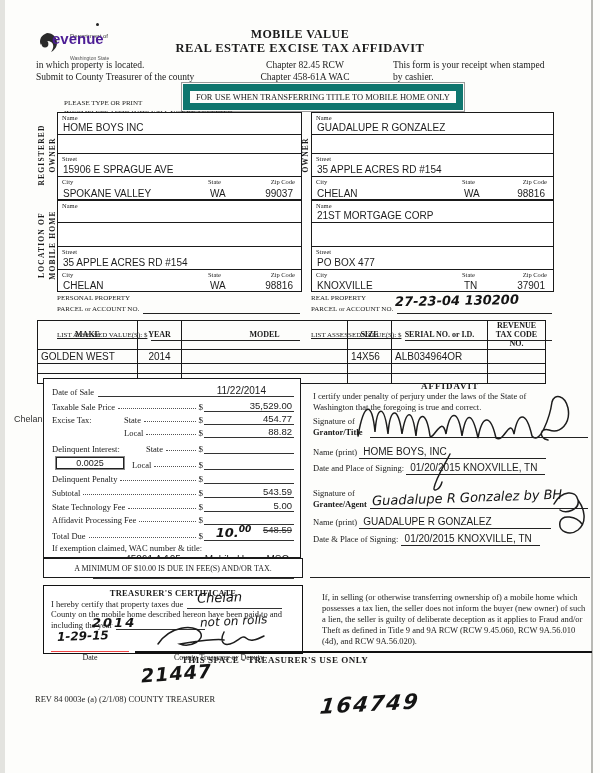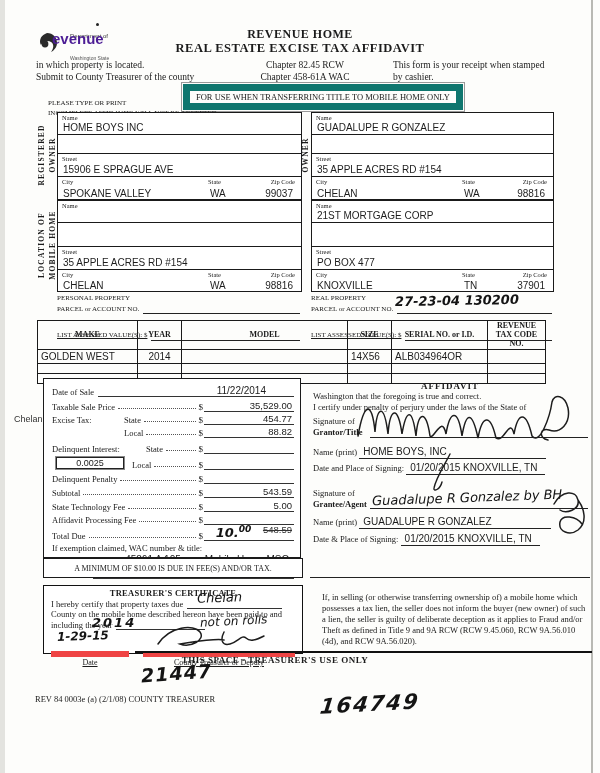--- a/index.html
+++ b/index.html
@@ -15,21 +15,21 @@
   .logo .dept{position:absolute;left:34px;top:3px;font:6px "Liberation Sans",sans-serif;color:#333;}
   .logo .rev{position:absolute;left:16px;top:0;font:bold 15px "Liberation Sans",sans-serif;letter-spacing:0;color:#4c1d95;text-align:center;}
   .logo .st{position:absolute;left:34px;top:25px;font:5px "Liberation Sans",sans-serif;color:#555;}
   .title1{position:absolute;left:0;top:27px;width:600px;text-align:center;font:bold 12px "Liberation Serif",serif;letter-spacing:.5px;}
   .title2{position:absolute;left:0;top:41px;width:600px;text-align:center;font:bold 12.5px "Liberation Serif",serif;letter-spacing:.5px;}
   .subnote{position:absolute;left:36px;top:60px;font:9.5px "Liberation Serif",serif;line-height:1.25;}
   .chapters{position:absolute;left:230px;top:60px;width:150px;text-align:center;font:9.5px "Liberation Serif",serif;line-height:1.25;}
   .receipt{position:absolute;left:393px;top:60px;font:9.5px "Liberation Serif",serif;line-height:1.25;}
   .usebox{position:absolute;left:183px;top:84px;border:7px solid #0f766e;outline:1px solid #999;outline-offset:1px;
           padding:1px 6px;font:8.5px "Liberation Serif",serif;}
-  .typed-note{position:absolute;left:48px;top:98px;font:7px "Liberation Serif",serif;line-height:1.45;}
+  .typed-note{position:absolute;left:64px;top:98px;font:7px "Liberation Serif",serif;line-height:1.45;}
   
   .vwrap{position:absolute;}
   .vtext{position:absolute;left:50%;top:50%;transform:translate(-50%,-50%) rotate(-90deg);
          font:bold 7.5px "Liberation Serif",serif;letter-spacing:1.2px;white-space:pre-line;
          text-align:center;line-height:1.5;width:max-content;}
   
   .obox{position:absolute;border:1px solid #1a1a1a;background:#fff;}
   .orow{position:relative;border-top:1px solid #1a1a1a;}
   .orow.first{border-top:none;}
   .flabel{position:absolute;top:1px;left:4px;font:6.5px "Liberation Serif",serif;color:#222;}
@@ -85,21 +85,21 @@
   .space-note{position:absolute;left:130px;top:655px;width:290px;text-align:center;
               font:bold 9px "Liberation Serif",serif;letter-spacing:.5px;}
   
   .tbox{position:absolute;left:43px;top:585px;width:260px;height:69px;border:1.5px solid #111;background:#fff;
         padding:2px 7px;box-sizing:border-box;font:8.5px "Liberation Serif",serif;}
   .tbox .ttitle{text-align:center;font:bold 8.5px "Liberation Serif",serif;letter-spacing:.3px;}
   .trow{display:flex;align-items:flex-end;height:11px;}
   .tfill{flex:1;border-bottom:1px solid #333;margin-left:4px;}
   .tsig{display:flex;margin-top:9px;}
   .tsigcol{text-align:center;font:8px "Liberation Serif",serif;}
-  .tsigcol .ln{border-top:6px solid #ef4444;padding-top:1px;text-decoration:underline;}
+  .tsigcol .ln{border-top:1px solid #ef4444;padding-top:1px;}
   
   .hand{font-family:"DejaVu Sans",sans-serif;font-style:italic;color:#141414;position:absolute;white-space:nowrap;}
   .struck{text-decoration:line-through;font:9.5px "Liberation Sans",sans-serif;color:#333;}
   .margin-note{position:absolute;font:9px "Liberation Sans",sans-serif;color:#333;}
   .footer-rev{position:absolute;left:35px;top:694px;font:8.5px "Liberation Serif",serif;}
   sup{font-size:70%;}
 </style>
 </head>
 <body>
 
@@ -113,21 +113,21 @@
     <span class="swoosh">
       <svg width="22" height="22" viewBox="0 0 22 22">
           <path d="M11,1 C17,1 21,5.5 21,11 C21,14 19,18 15,20 C18,16 18,12 15,10 C12,8 7,9 5,13 C3,10 4,4 9,2 Z" fill="#2a2a2a"></path>
           <circle cx="9" cy="12" r="3.4" fill="#2a2a2a"></circle>
         </svg>
     </span>
     <span class="dept">Department of</span>
     <span class="rev">evenue</span>
     <span class="st">Washington State</span>
   </div>
-  <div class="title1">REVENUE HOME</div>
+  <div class="title1">MOBILE VALUE</div>
   <div class="title2">REAL ESTATE EXCISE TAX AFFIDAVIT</div>
   <div class="subnote">
     <div>in which property is located.</div>
     <div>Submit to County Treasurer of the county</div>
   </div>
   <div class="chapters">
     <div>Chapter 82.45 RCW</div>
     <div>Chapter 458-61A WAC</div>
   </div>
   <div class="receipt">
@@ -386,22 +386,22 @@
     </div>
     <div class="wacline">
       <span>WAC Title</span>
       <span class="wacfill"></span>
     </div>
   </div>
   <div class="minbox">A MINIMUM OF $10.00 IS DUE IN FEE(S) AND/OR TAX.</div>
 
   <div class="aff-title">AFFIDAVIT</div>
   <div class="aff-text">
+    <div>I certify under penalty of perjury under the laws of the State of</div>
     <div>Washington that the foregoing is true and correct.</div>
-    <div>I certify under penalty of perjury under the laws of the State of</div>
   </div>
 
   <div class="siglabel" style="left:313px;top:416px;">
     <div>Signature of</div>
     <b>Grantor/Title</b>
   </div>
   <div class="sigline" style="left:370px;top:437px;width:218px;"></div>
   <svg style="position:absolute;left:352px;top:388px;" width="238" height="56" viewBox="0 0 238 56">
     <path d="M6,48 C12,14 20,12 23,44 C25,18 32,14 36,46 C38,20 46,16 50,46 C54,22 60,18 64,48 C66,24 74,20 78,48 C82,52 90,26 94,46 C98,22 106,20 110,48 C114,24 120,22 126,50 C130,28 138,24 144,50 C152,56 158,28 162,46 C166,24 174,22 180,48 C188,58 198,28 200,14 C202,5 213,7 216,20 C219,36 208,46 197,42 C188,39 186,50 196,52" fill="none" stroke="#1d1d1d" stroke-width="1.5" stroke-linecap="round"></path>
   </svg>

